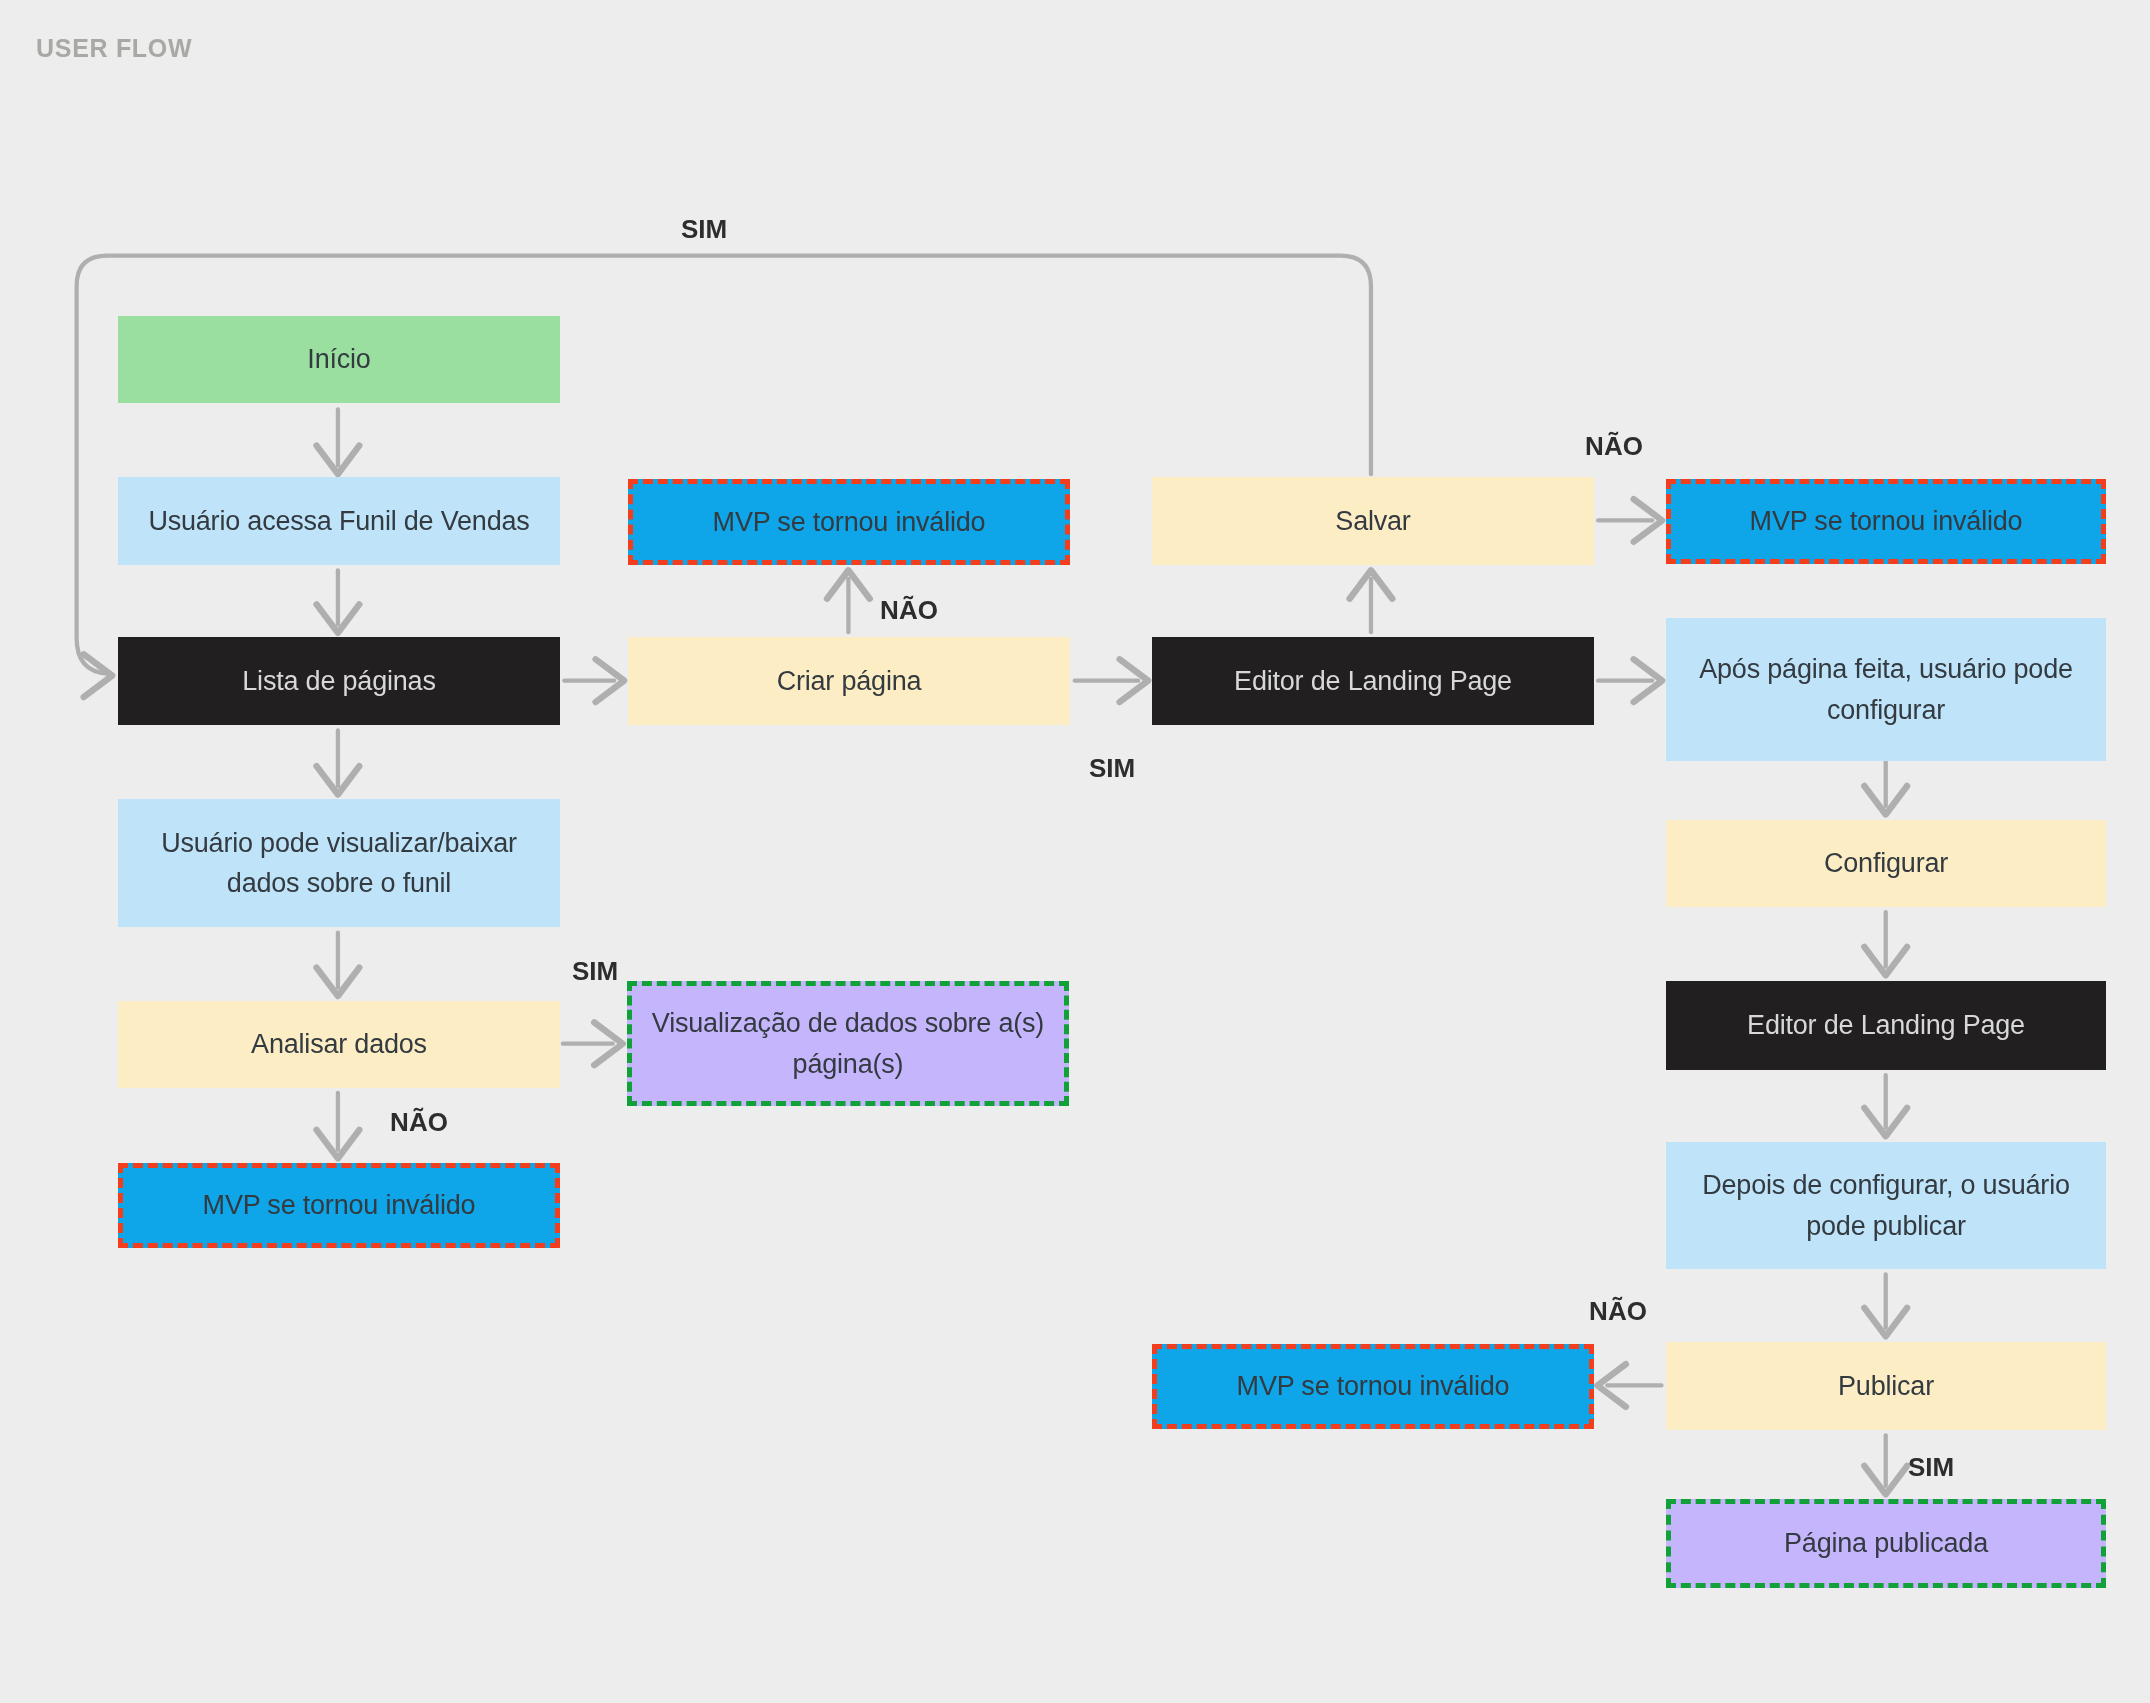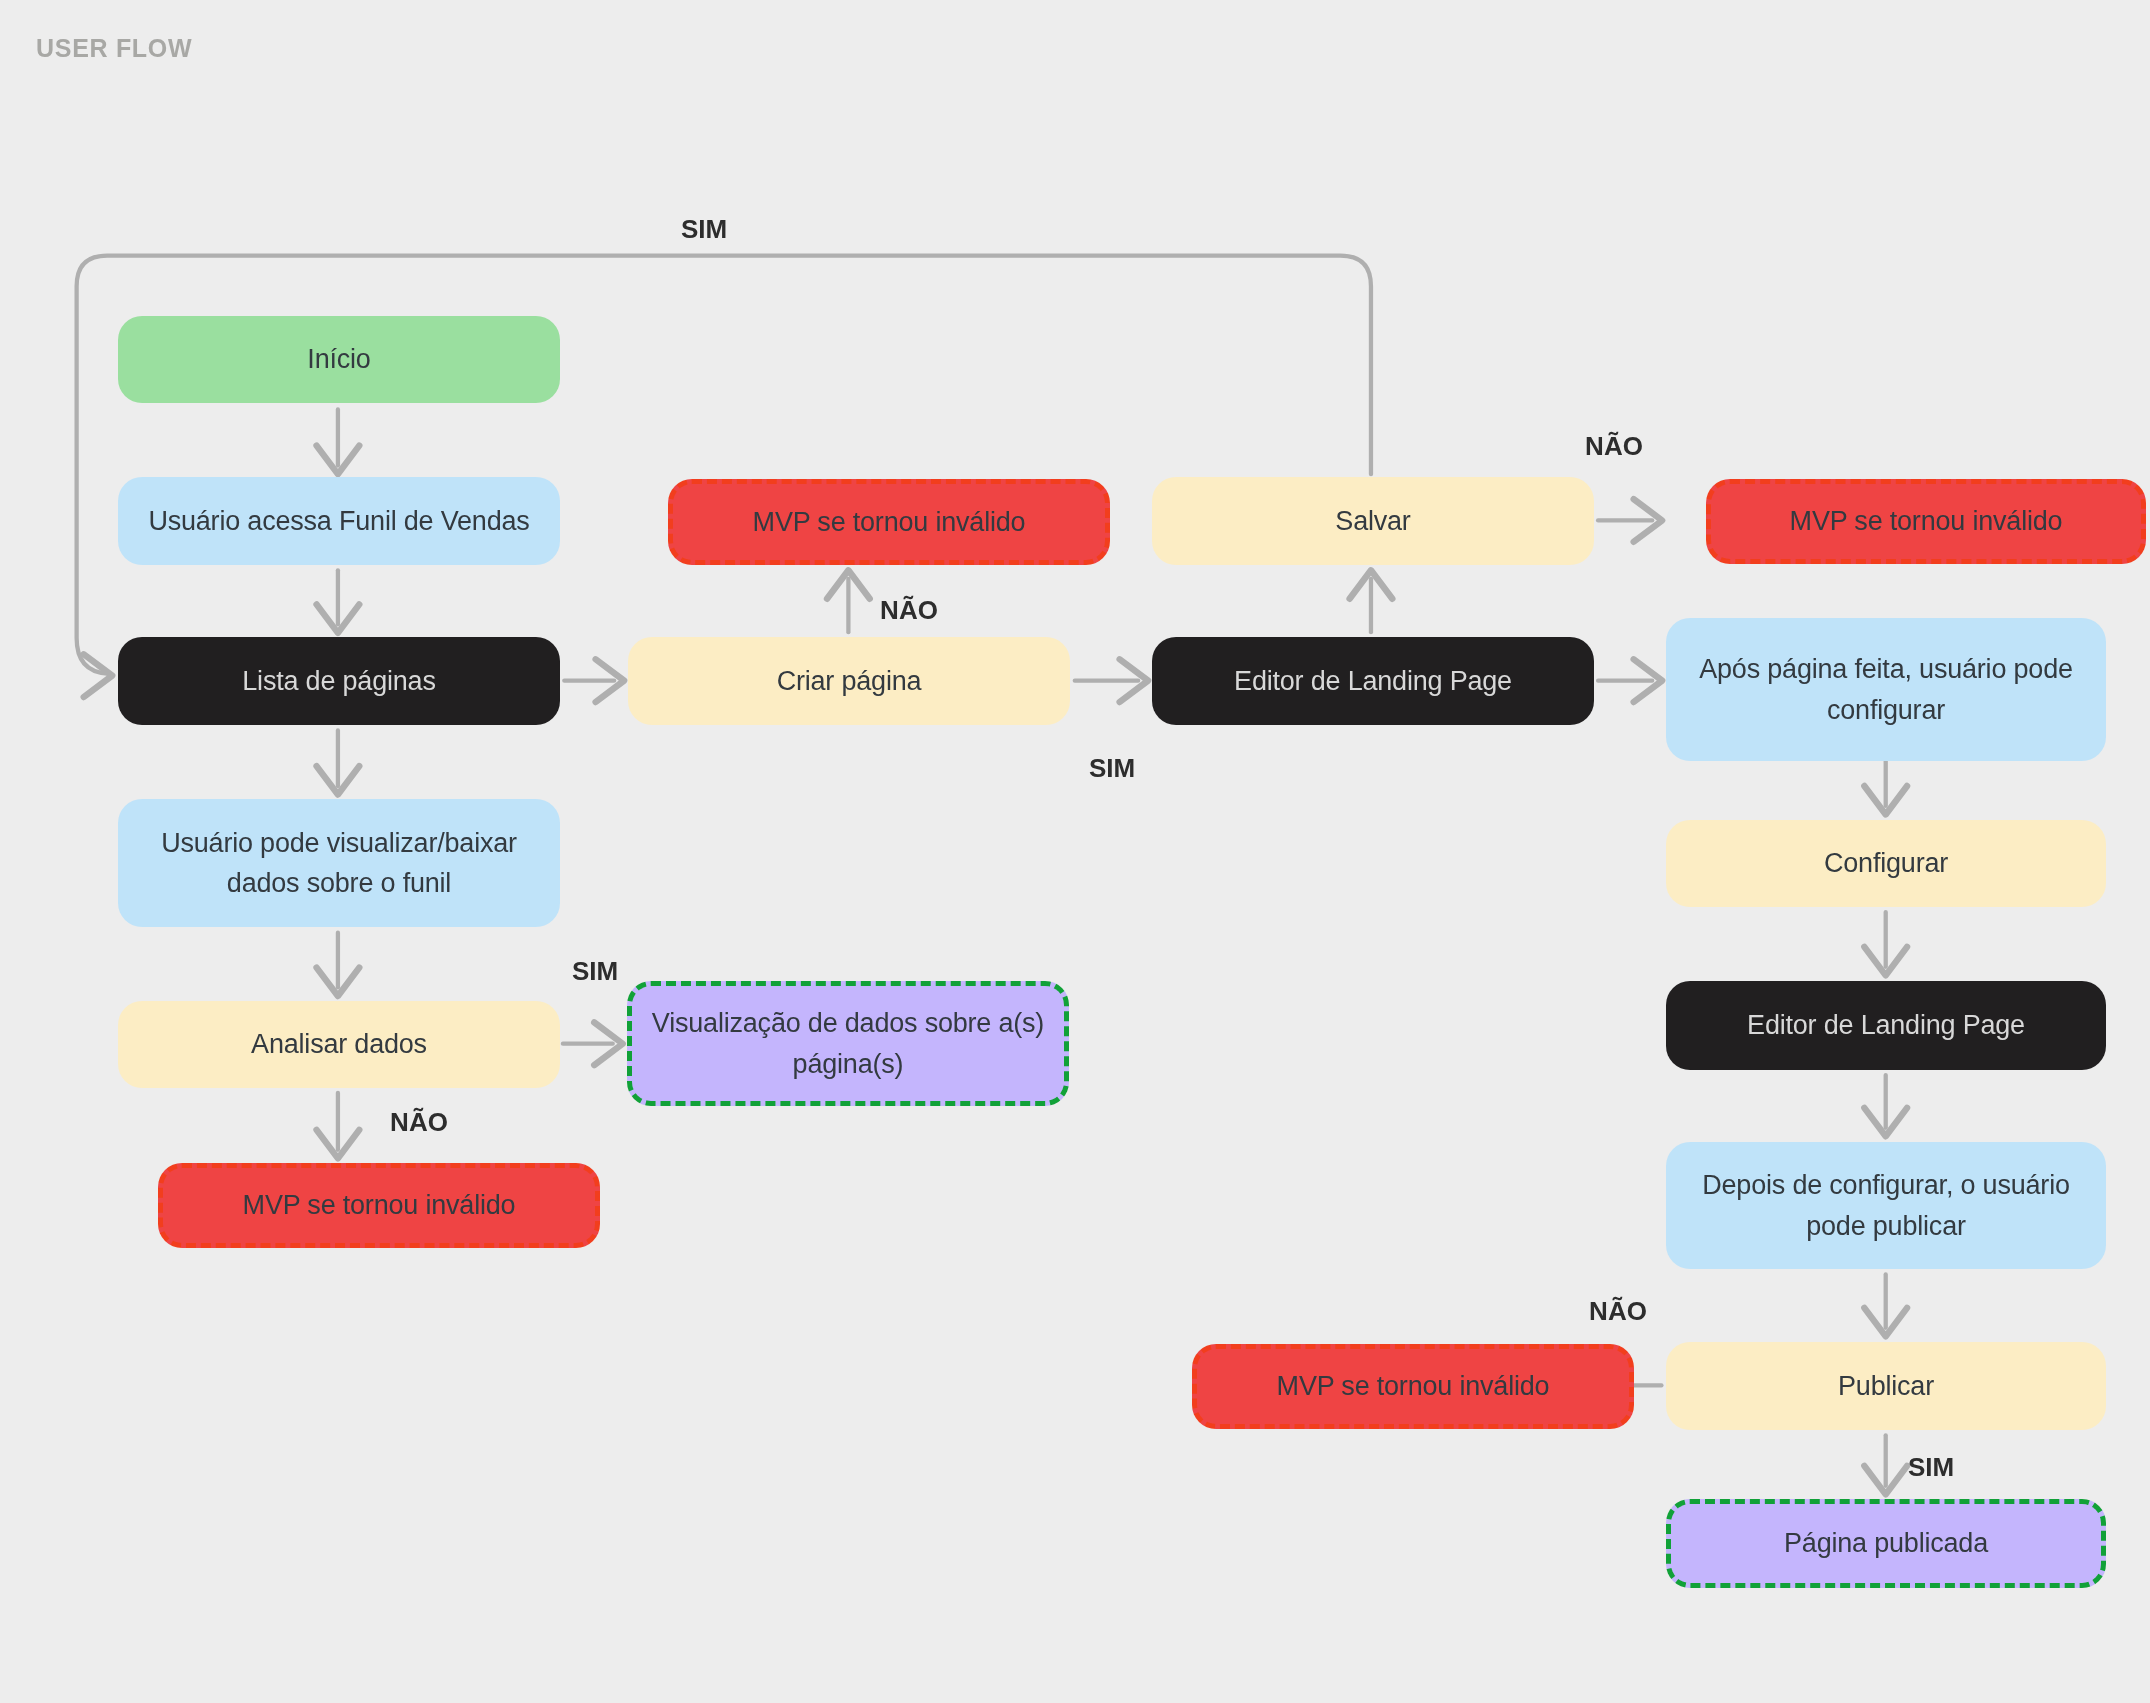--- a/index.html
+++ b/index.html
@@ -17,27 +17,27 @@
   }
   .edges { position:absolute; left:0; top:0; width:2151px; height:1703px; }
   .edges path { stroke:#AFAFAF; fill:none; }
   .edges path.l { stroke-width:6; stroke-linecap:round; }
   .edges path.c { stroke-width:9; stroke-linecap:round; stroke-linejoin:round; }
   .node {
     position:absolute; box-sizing:border-box;
     display:flex; align-items:center; justify-content:center;
     text-align:center; white-space:pre-line;
     font-size:27px; font-weight:500; letter-spacing:-0.2px;
-    color:#333A40; line-height:1.5; padding:3px 10px;border-radius:24px;
+    color:#333A40; line-height:1.5; padding:3px 10px;
   }
   .start   { background:#9ADF9F; }
   .info    { background:#BFE3F9; }
   .screen  { background:#211F20; color:#D8D8D8; }
   .action  { background:#FCEDC4; }
-  .invalid { background:#ef4444; border:5.7px dashed #F23E1D;margin-left:40px; }
+  .invalid { background:#0ea5e9; border:5.7px dashed #F23E1D; }
   .success { background:#c4b5fd; border:5px dashed #11A138; }
   .edge-label {
     position:absolute; transform:translate(-50%,-50%);
     font-size:26px; font-weight:600; color:#2D2D2D; letter-spacing:0;
   }
 </style>
 </head>
 <body>
 
 <div class="canvas">

